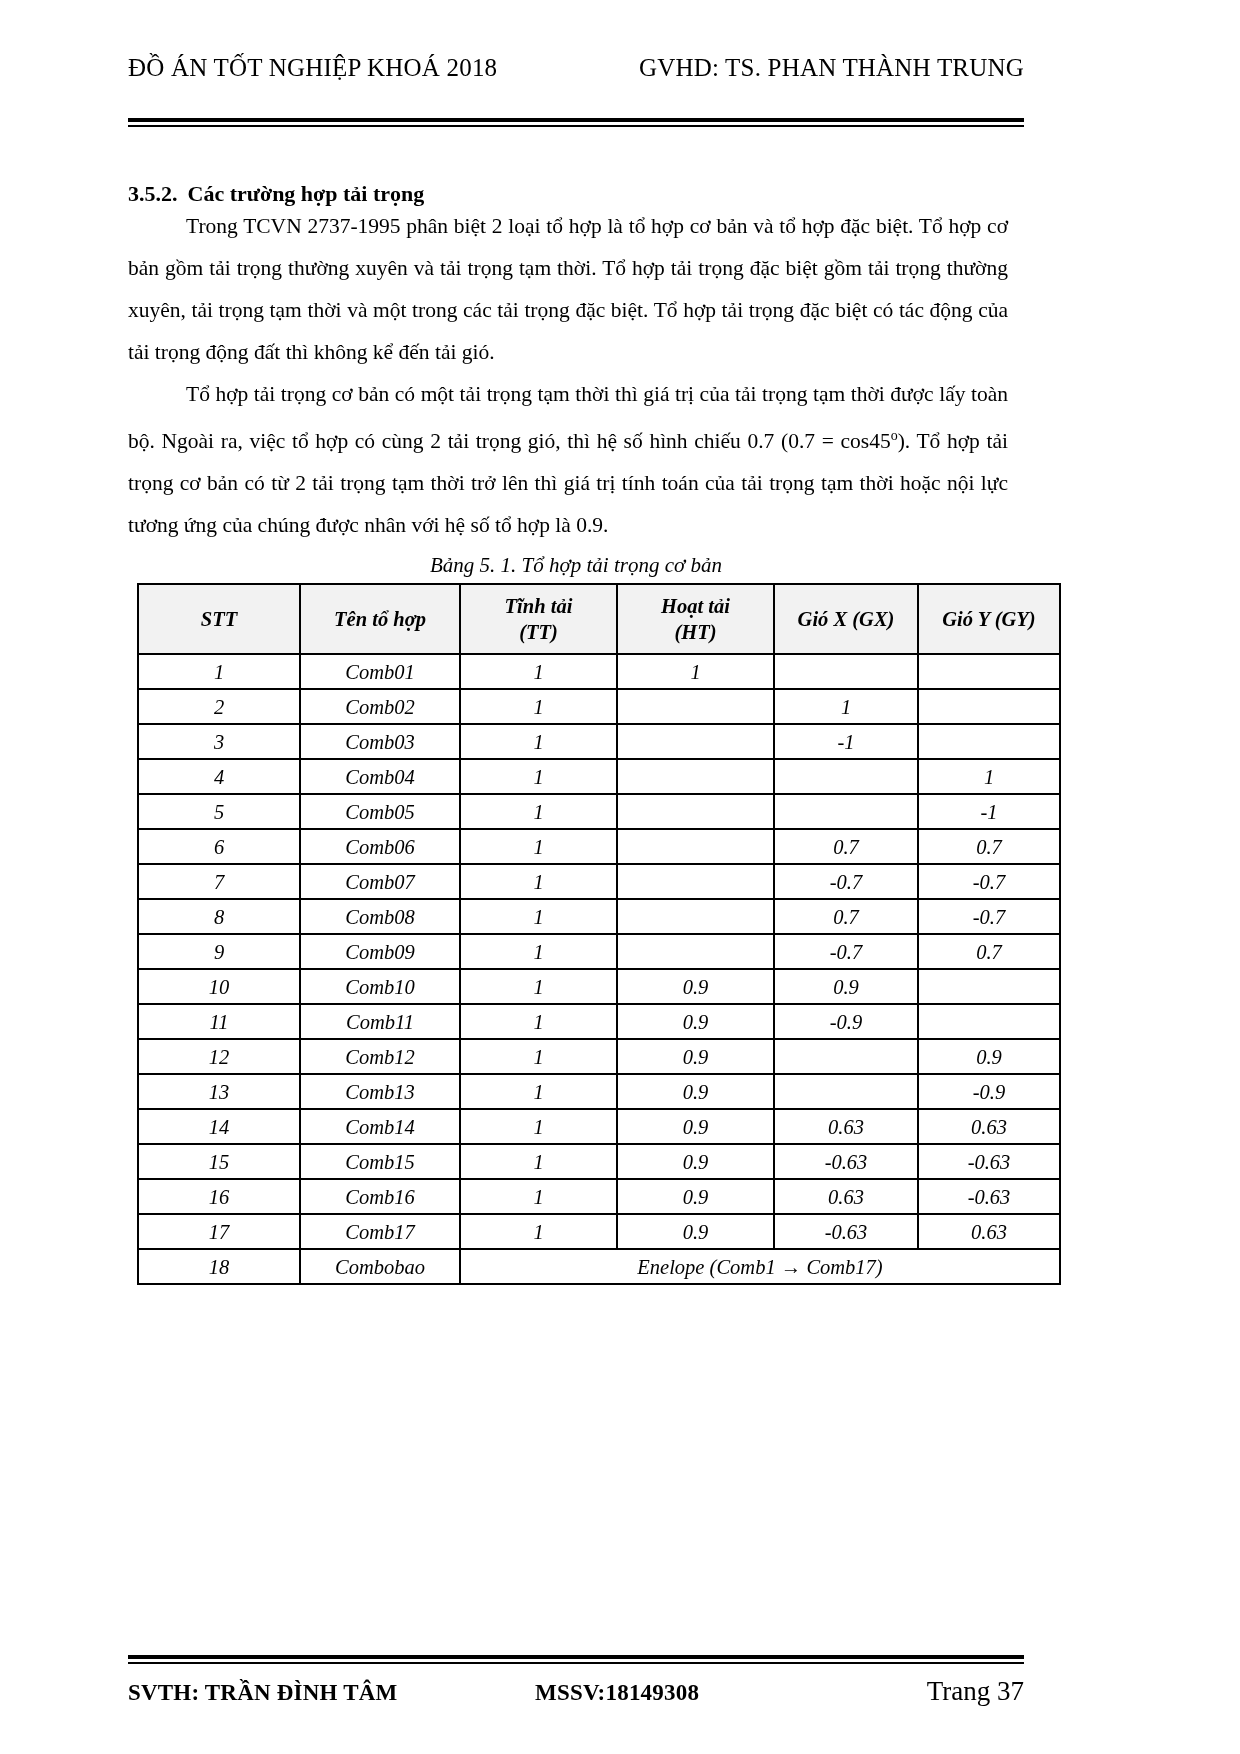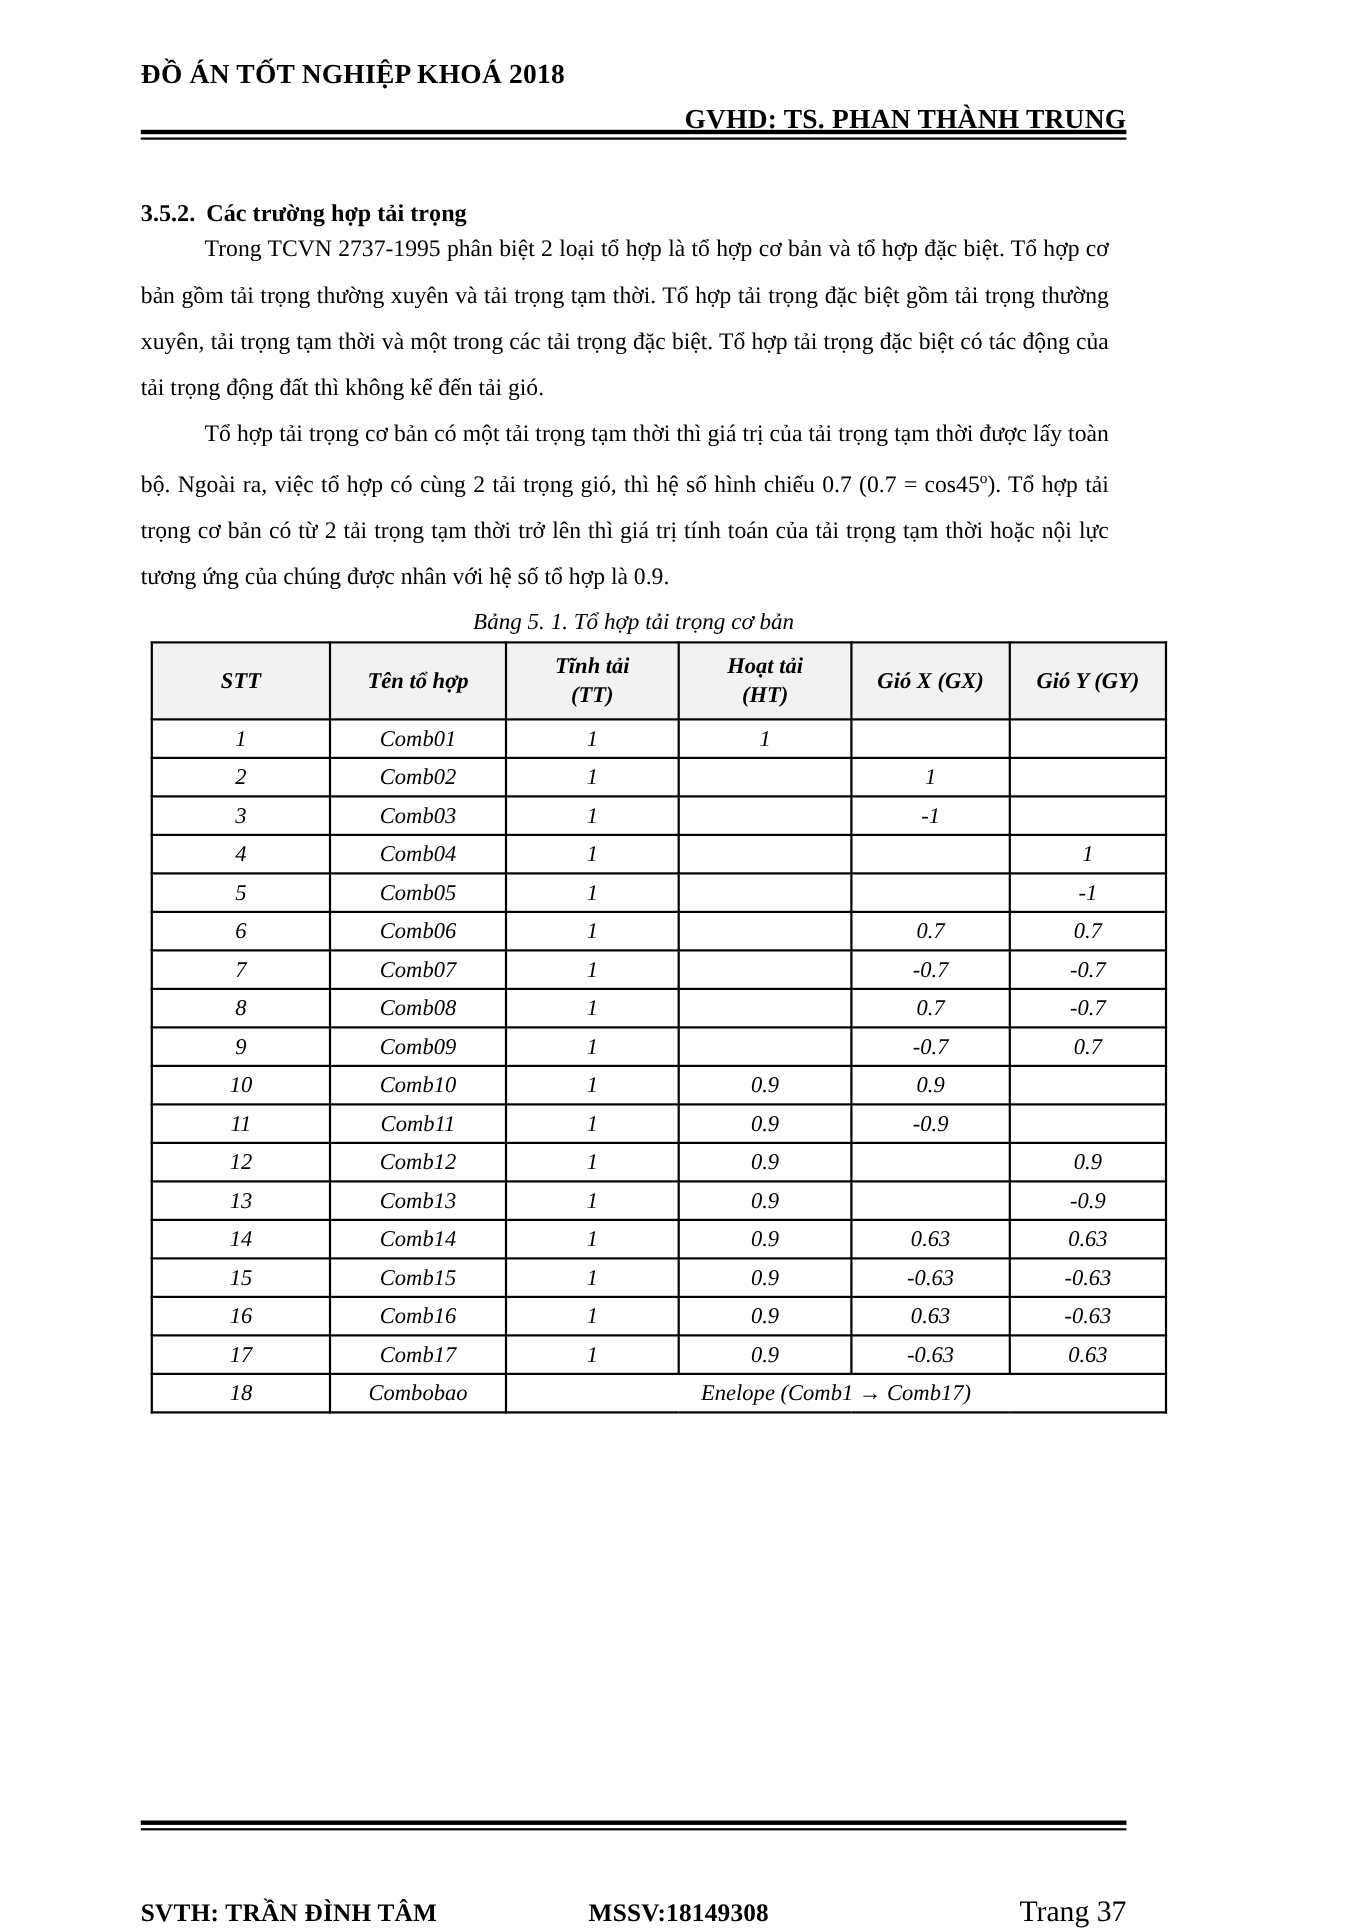--- a/index.html
+++ b/index.html
@@ -26,28 +26,28 @@
   }
 
   
   .header {
     position: absolute;
     left: 128px;
     top: 54px;
     width: 896px;
     display: flex;
     justify-content: space-between;
-    align-items: flex-start;
-    font-weight: bold;
+    align-items: center;
+    font-weight: normal;
     font-size: 25px;
     letter-spacing: 0.2px;
     white-space: nowrap;
   }
   .header-left { text-align: left; }
-  .header-right { text-align: right; margin-top: 41px; }
+  .header-right { text-align: right; }
 
   .header-rules {
     position: absolute;
     left: 128px;
     top: 118px;
     width: 896px;
   }
   .rule-thick {
     height: 4px;
     background: #000;
@@ -154,21 +154,20 @@
   .footer {
     position: absolute;
     left: 128px;
     top: 1676px;
     width: 896px;
     display: flex;
     justify-content: space-between;
     align-items: baseline;
     font-size: 23px;
     white-space: nowrap;
-    margin-top: 46px;
   }
   .footer .f-left  { font-weight: bold; letter-spacing: .2px; }
   .footer .f-mid   { font-weight: bold; letter-spacing: .2px; margin-left: -90px;}
   .footer .f-right { font-weight: normal; font-size: 27px; }
 </style>
 </head>
 <body>
 
 <div class="page">
 

